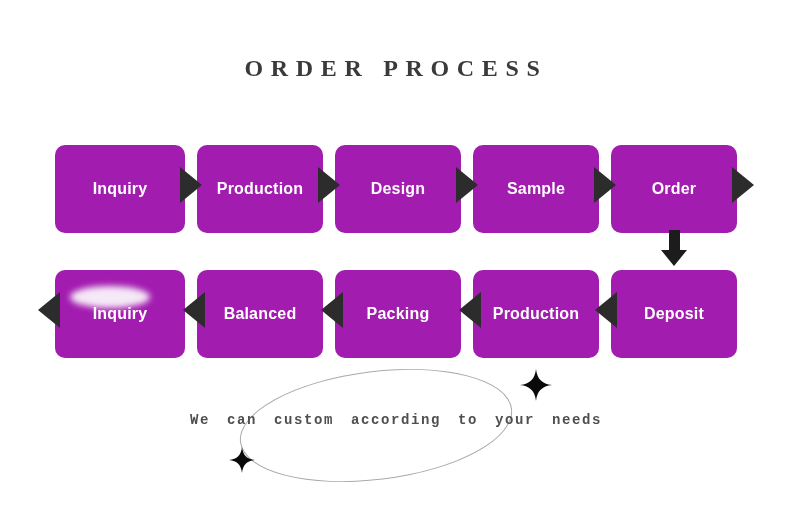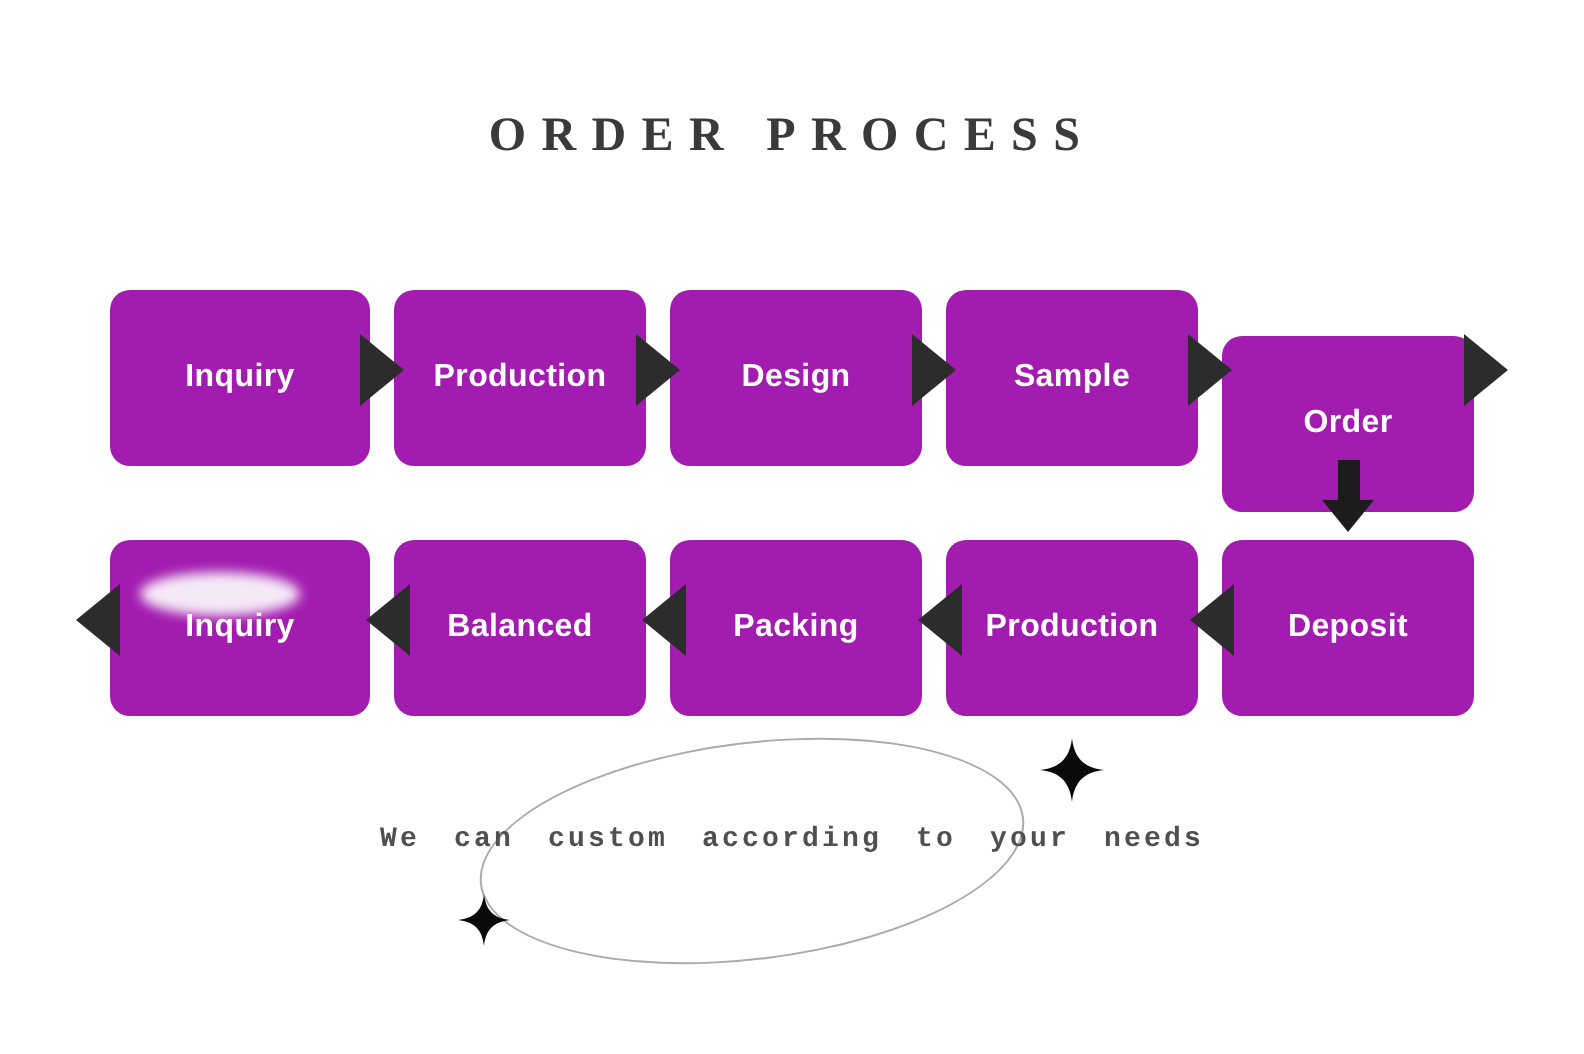--- a/index.html
+++ b/index.html
@@ -84,21 +84,21 @@
     </div>
   <div class="step" style="left:197px; top:145px; width:126px;">
       <span>Production</span>
     </div>
   <div class="step" style="left:335px; top:145px; width:126px;">
       <span>Design</span>
     </div>
   <div class="step" style="left:473px; top:145px; width:126px;">
       <span>Sample</span>
     </div>
-  <div class="step" style="left:611px; top:145px; width:126px;margin-top:23px;">
+  <div class="step" style="left:611px; top:145px; width:126px;">
       <span>Order</span>
     </div>
 
   <div class="arrow-right" style="left:180px; top:167px;"></div>
   <div class="arrow-right" style="left:318px; top:167px;"></div>
   <div class="arrow-right" style="left:456px; top:167px;"></div>
   <div class="arrow-right" style="left:594px; top:167px;"></div>
   <div class="arrow-right" style="left:732px; top:167px;"></div>
 
   <div class="down-arrow-stem"></div>

